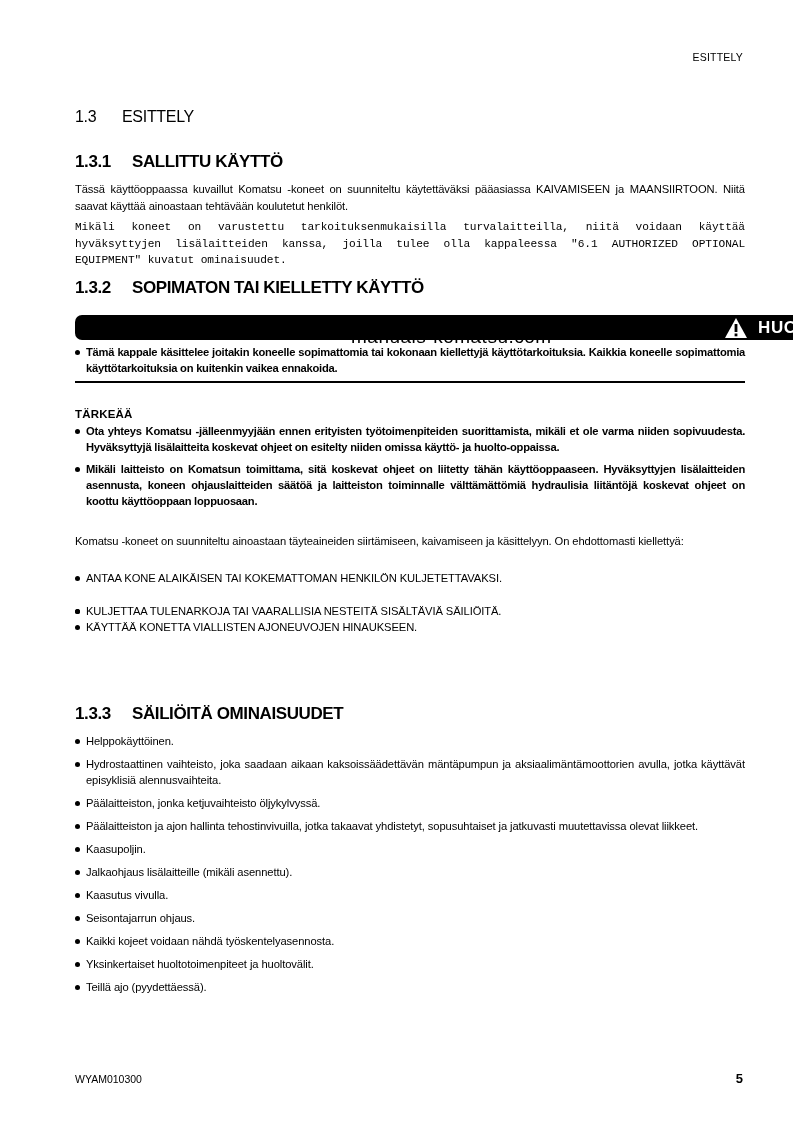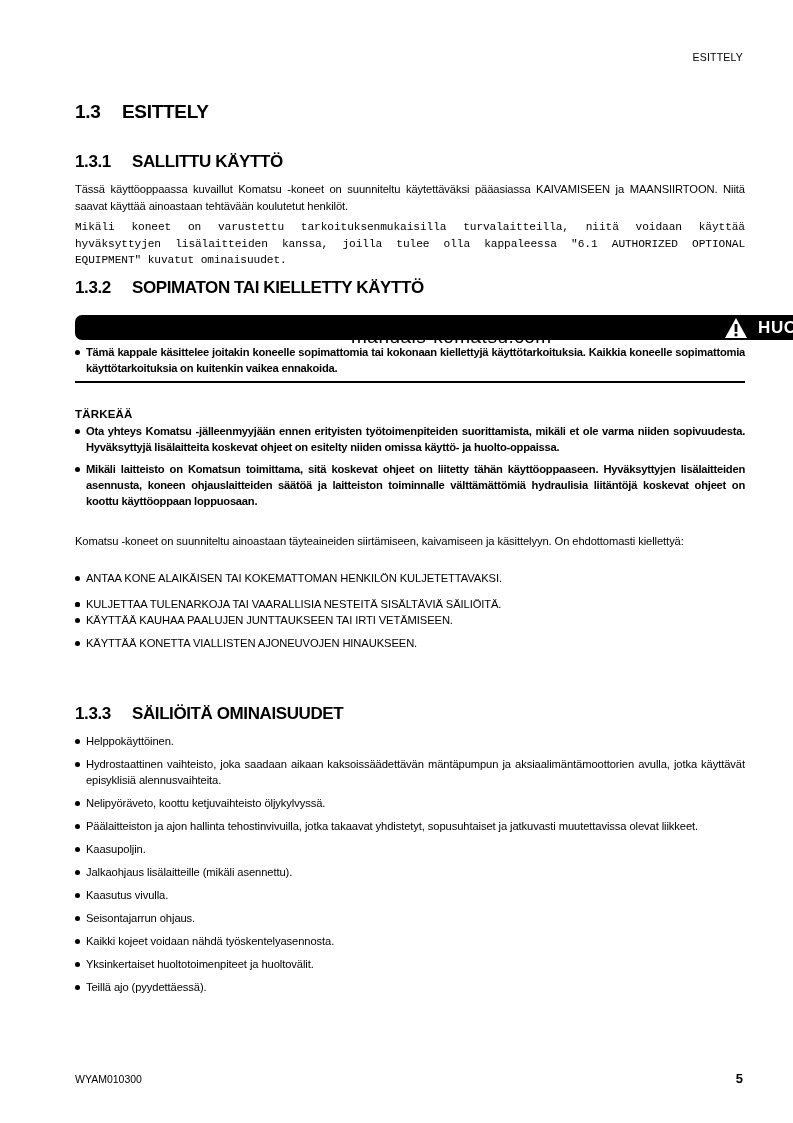--- a/index.html
+++ b/index.html
@@ -28,24 +28,24 @@
       letter-spacing: 0.2px;
     }
     .content {
       position: absolute;
       left: 75px;
       width: 670px;
       top: 0;
     }
     .h1 {
       position: absolute;
-      top: 101px;
-      left: 0;
-      font-size: 19px;
-      font-weight: bold;
+      top: 108px;
+      left: 0;
+      font-size: 16px;
+      font-weight: normal;
       letter-spacing: -0.3px;
       white-space: nowrap;
     }
     .h2 {
       position: absolute;
       left: 0;
       font-size: 17px;
       font-weight: bold;
       letter-spacing: -0.4px;
       white-space: nowrap;
@@ -196,35 +196,34 @@
 
     <div class="label-tarkeaa">TÄRKEÄÄ</div>
     <ul class="bullets bold" style="top:423px;">
       <li style="margin-bottom:6px;"><span class="dot"></span><span>Ota yhteys Komatsu -jälleenmyyjään ennen erityisten työtoimenpiteiden suorittamista, mikäli et ole varma niiden sopivuudesta. Hyväksyttyjä lisälaitteita koskevat ohjeet on esitelty niiden omissa käyttö- ja huolto-oppaissa.</span></li>
       <li><span class="dot"></span><span>Mikäli laitteisto on Komatsun toimittama, sitä koskevat ohjeet on liitetty tähän käyttöoppaaseen. Hyväksyttyjen lisälaitteiden asennusta, koneen ohjauslaitteiden säätöä ja laitteiston toiminnalle välttämättömiä hydraulisia liitäntöjä koskevat ohjeet on koottu käyttöoppaan loppuosaan.</span></li>
     </ul>
 
     <div class="para" style="top:533px; line-height:16px;">Komatsu -koneet on suunniteltu ainoastaan täyteaineiden siirtämiseen, kaivamiseen ja käsittelyyn. On ehdottomasti kiellettyä:</div>
 
     <ul class="bullets" style="top:570px;">
-      <li style="margin-bottom:10px;"><span class="dot"></span><span>ANTAA KONE ALAIKÄISEN TAI KOKEMATTOMAN HENKILÖN KULJETETTAVAKSI.</span></li>
+      <li style="margin-bottom:17px;"><span class="dot"></span><span>ANTAA KONE ALAIKÄISEN TAI KOKEMATTOMAN HENKILÖN KULJETETTAVAKSI.</span></li>
       <li style="margin-bottom:7px;"><span class="dot"></span></li>
       <li style="margin-bottom:0;"><span class="dot"></span><span>KULJETTAA TULENARKOJA TAI VAARALLISIA NESTEITÄ SISÄLTÄVIÄ SÄILIÖITÄ.</span></li>
-      <li style="margin-bottom:7px;"><span class="dot"></span><span>KÄYTTÄÄ KAUHAA PAALUJEN JUNTTAUKSEEN TAI IRTI VETÄMISEEN.</span></li>
       <li><span class="dot"></span><span>KÄYTTÄÄ KONETTA VIALLISTEN AJONEUVOJEN HINAUKSEEN.</span></li>
     </ul>
 
     <div class="h2" style="top:704px;">
       <span class="h-num">1.3.3</span><span>SÄILIÖITÄ OMINAISUUDET</span>
     </div>
 
     <ul class="bullets" style="top:733px;">
       <li style="margin-bottom:7px;"><span class="dot"></span><span>Helppokäyttöinen.</span></li>
       <li style="margin-bottom:7px;"><span class="dot"></span><span>Hydrostaattinen vaihteisto, joka saadaan aikaan kaksoissäädettävän mäntäpumpun ja aksiaalimäntämoottorien avulla, jotka käyttävät episyklisiä alennusvaihteita.</span></li>
-      <li style="margin-bottom:7px;"><span class="dot"></span><span>Nelipyöräveto, koottu ketjuvaihteisto öljykylvyssä.</span></li>
+      <li style="margin-bottom:7px;"><span class="dot"></span><span>Päälaitteiston, jonka ketjuvaihteisto öljykylvyssä.</span></li>
       <li style="margin-bottom:7px;"><span class="dot"></span><span>Päälaitteiston ja ajon hallinta tehostinvivuilla, jotka takaavat yhdistetyt, sopusuhtaiset ja jatkuvasti muutettavissa olevat liikkeet.</span></li>
       <li style="margin-bottom:7px;"><span class="dot"></span><span>Kaasupoljin.</span></li>
       <li style="margin-bottom:7px;"><span class="dot"></span><span>Jalkaohjaus lisälaitteille (mikäli asennettu).</span></li>
       <li style="margin-bottom:7px;"><span class="dot"></span><span>Kaasutus vivulla.</span></li>
       <li style="margin-bottom:7px;"><span class="dot"></span><span>Seisontajarrun ohjaus.</span></li>
       <li style="margin-bottom:7px;"><span class="dot"></span><span>Kaikki kojeet voidaan nähdä työskentelyasennosta.</span></li>
       <li style="margin-bottom:7px;"><span class="dot"></span><span>Yksinkertaiset huoltotoimenpiteet ja huoltovälit.</span></li>
       <li><span class="dot"></span><span>Teillä ajo (pyydettäessä).</span></li>
     </ul>
 

